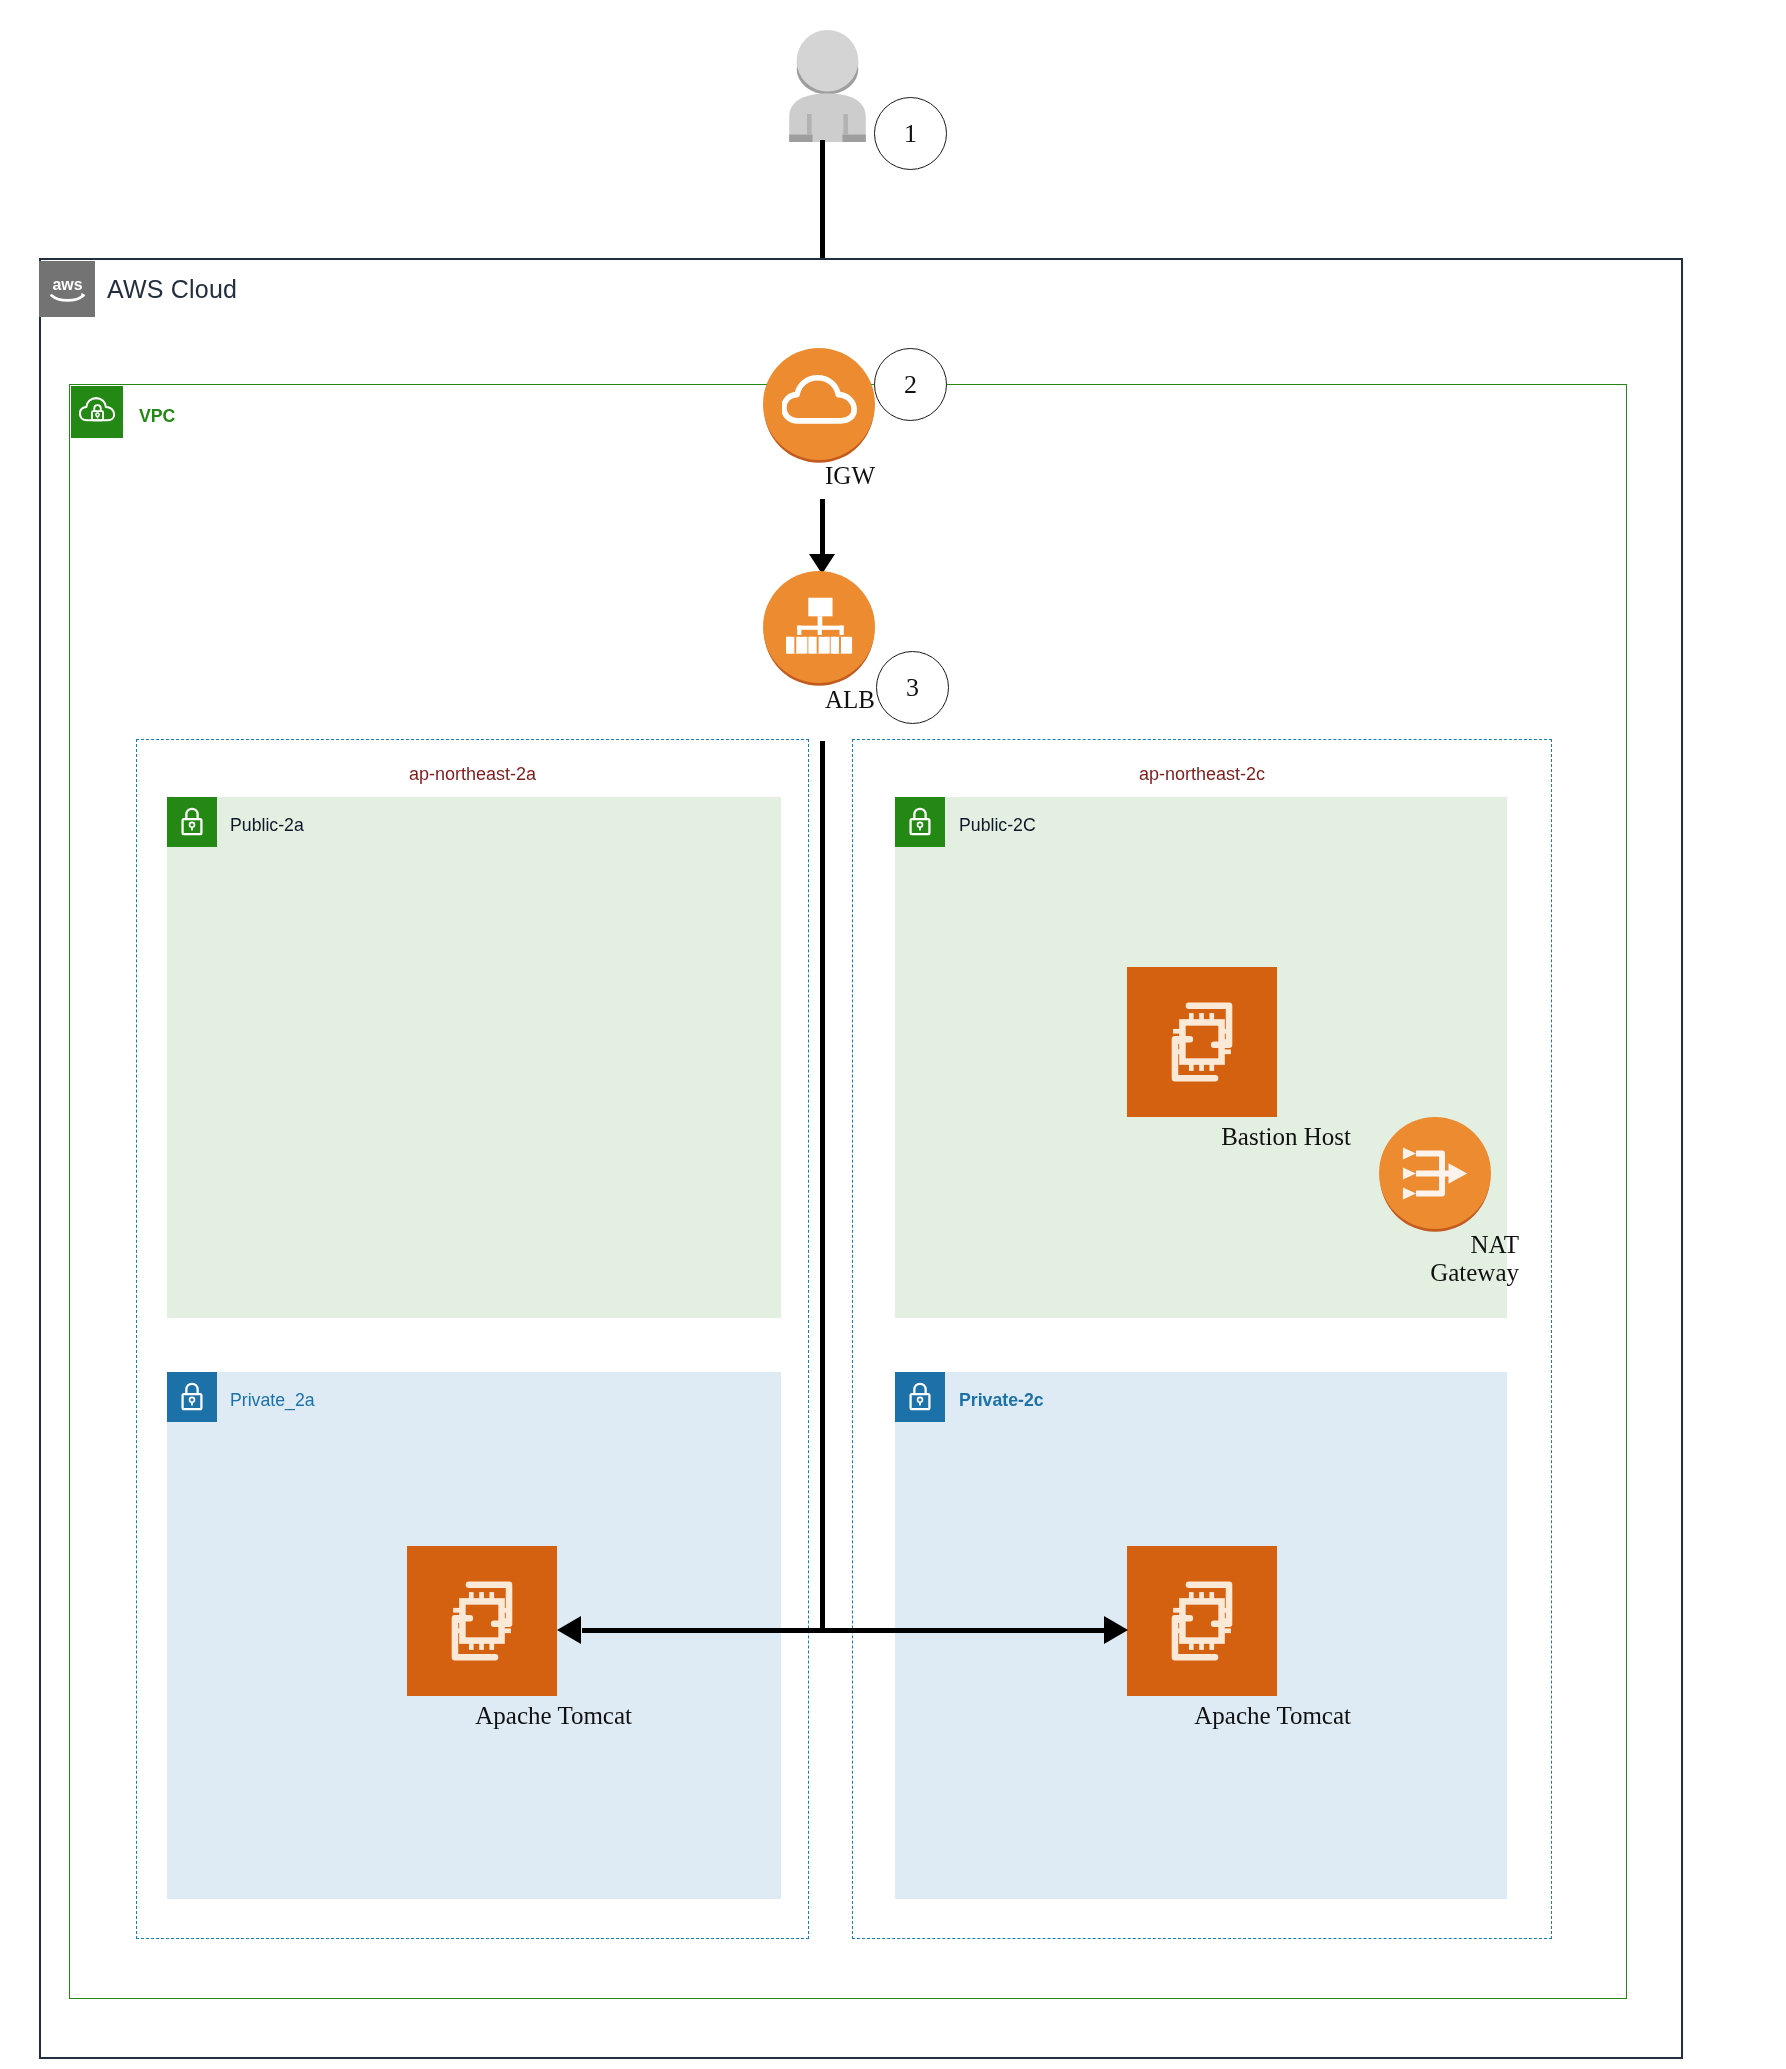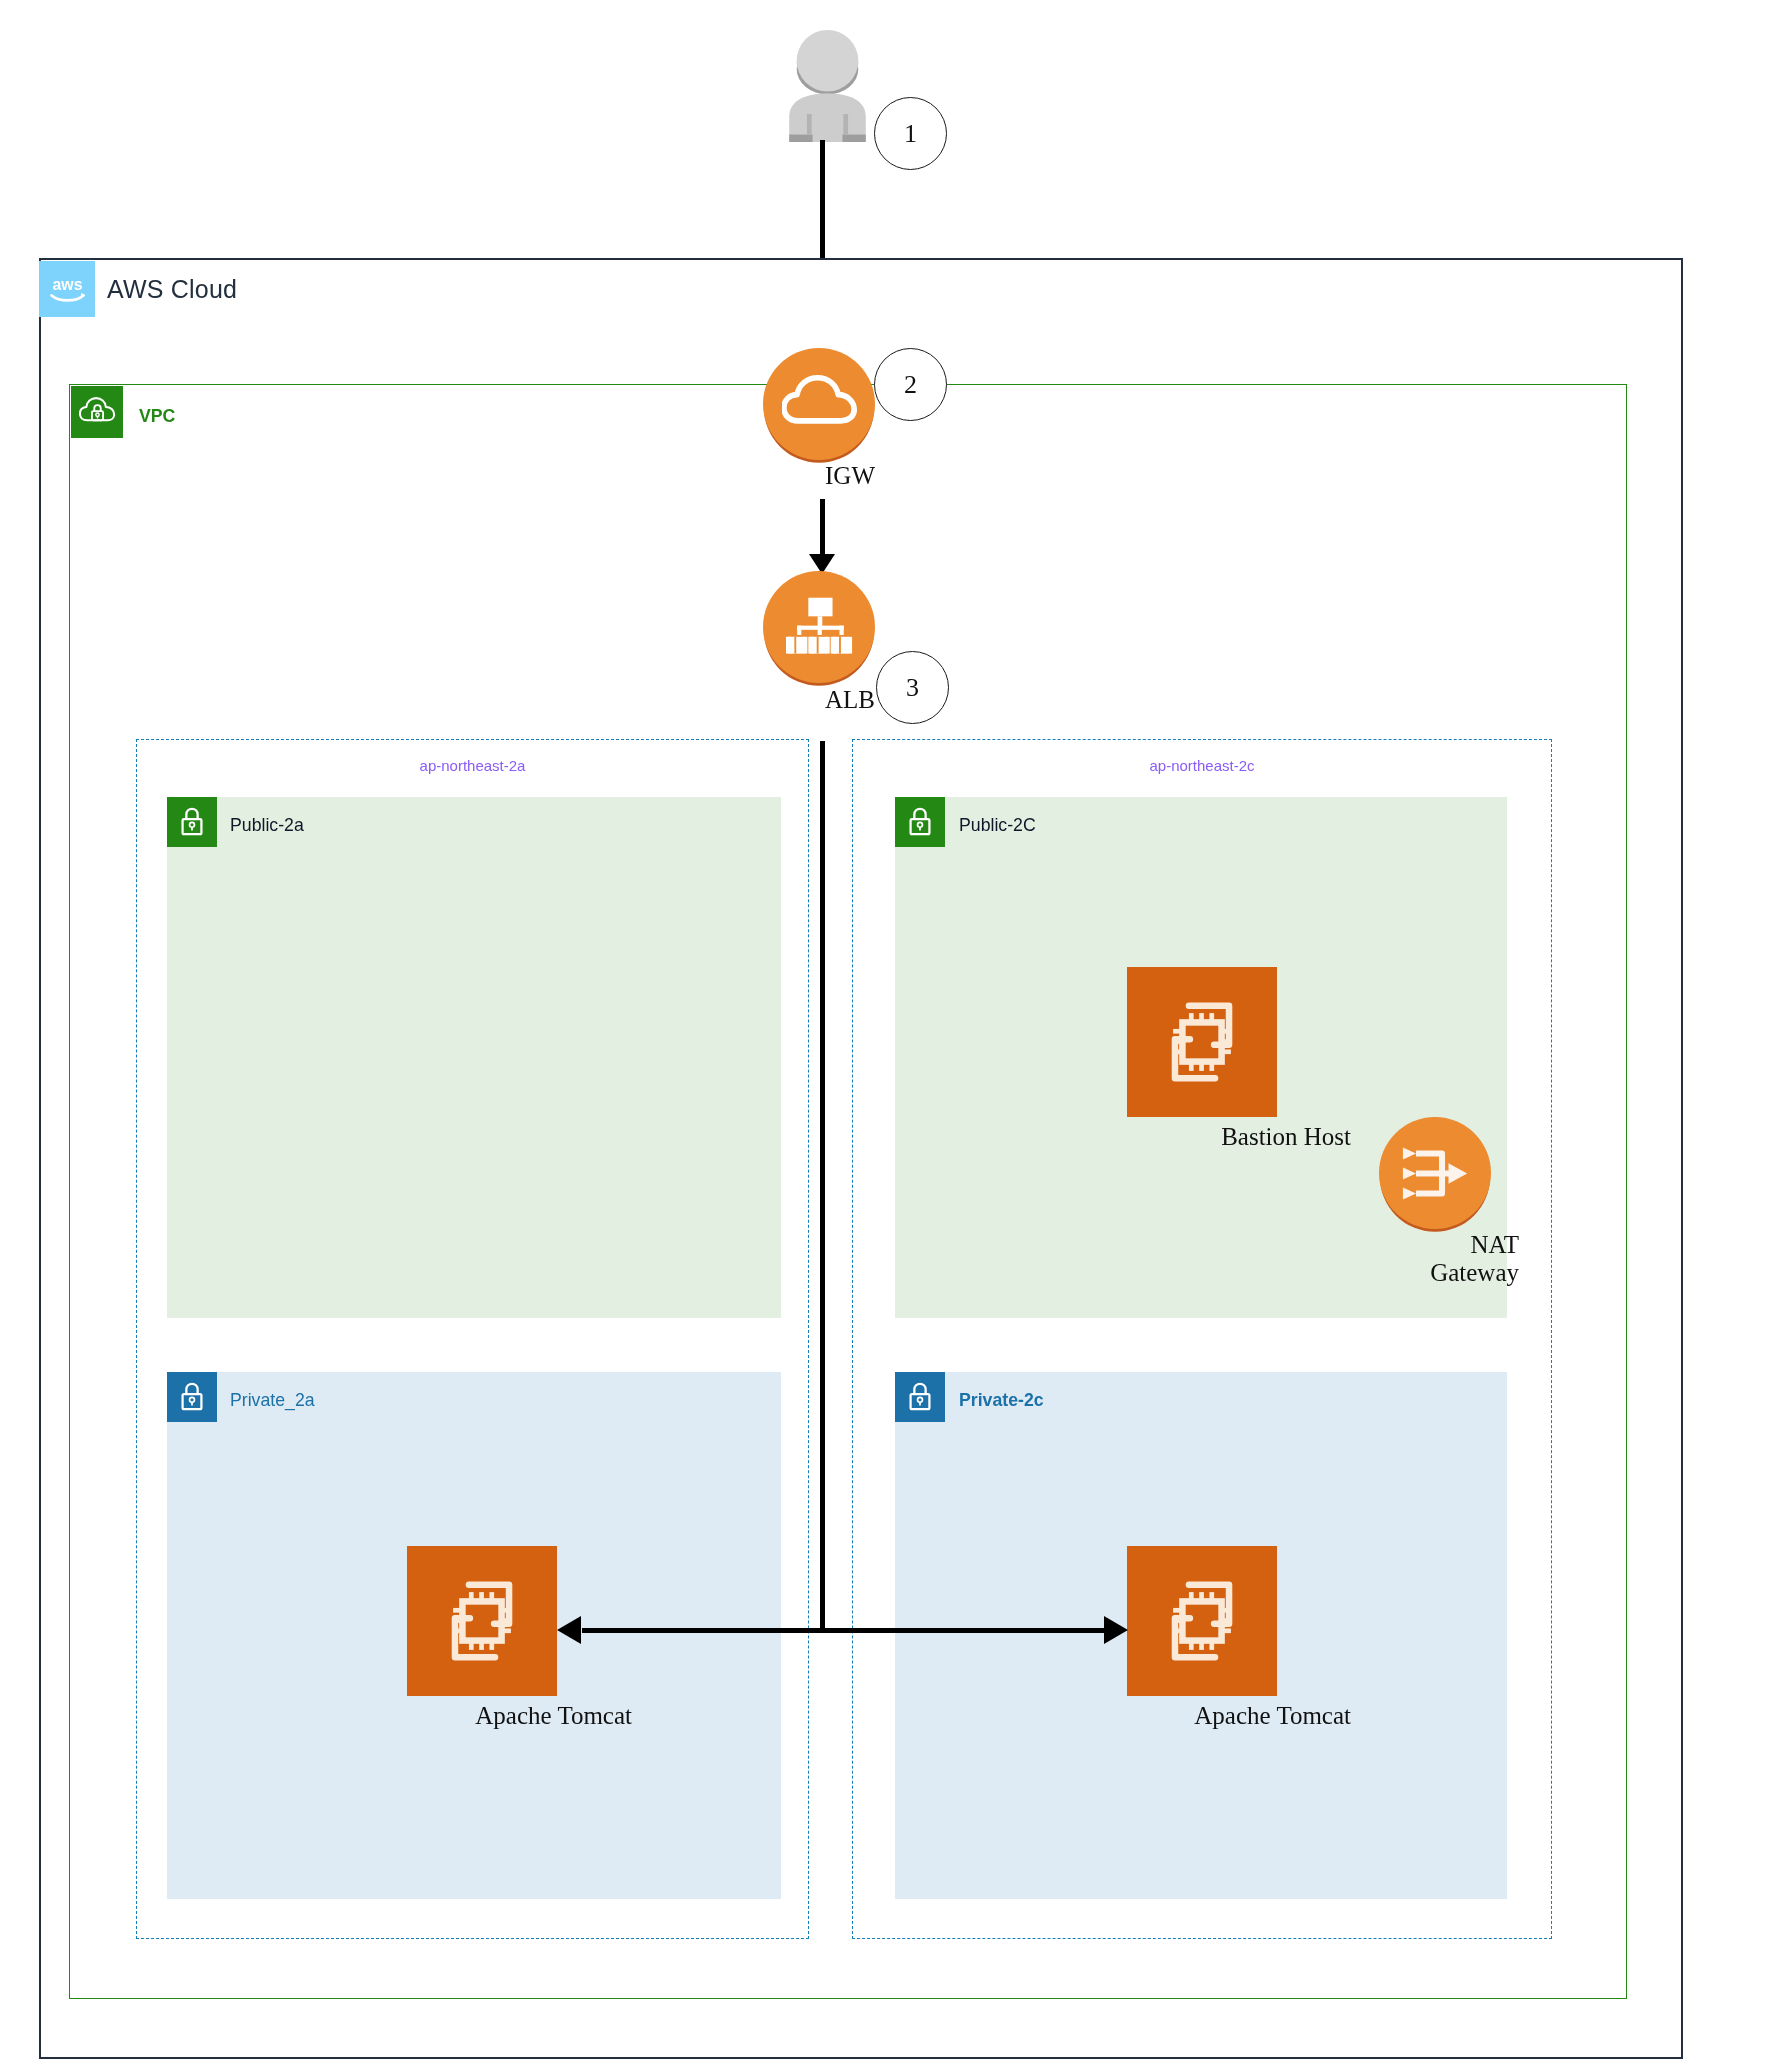--- a/index.html
+++ b/index.html
@@ -28,21 +28,21 @@
     border: 2.8px solid #232F3E;
     box-sizing: border-box;
     background: #ffffff;
   }
   .aws-logo-tile {
     position: absolute;
     left: 39px;
     top: 261px;
     width: 56px;
     height: 56px;
-    background: #7dd3fc;
+    background: #737373;
     display: flex;
     align-items: center;
     justify-content: center;
   }
   .aws-cloud-label {
     position: absolute;
     left: 107px;
     top: 275px;
     font-size: 25px;
     color: #232F3E;
@@ -82,24 +82,25 @@
   }
 
   .az-box {
     position: absolute;
     border: 1.9px dashed #147EBA;
     box-sizing: border-box;
     background: transparent;
   }
   .az-label {
     position: absolute;
-    font-size: 15px;
-    color: #8b5cf6;
+    font-size: 18px;
+    color: #7f1d1d;
     white-space: nowrap;
     text-align: center;
+    margin-top: 7px;
   }
 
   .subnet-box {
     position: absolute;
     box-sizing: border-box;
   }
   .subnet-public { background: #E3EFE0; }
   .subnet-private { background: #DEEBF4; }
   .subnet-tile {
     position: absolute;

